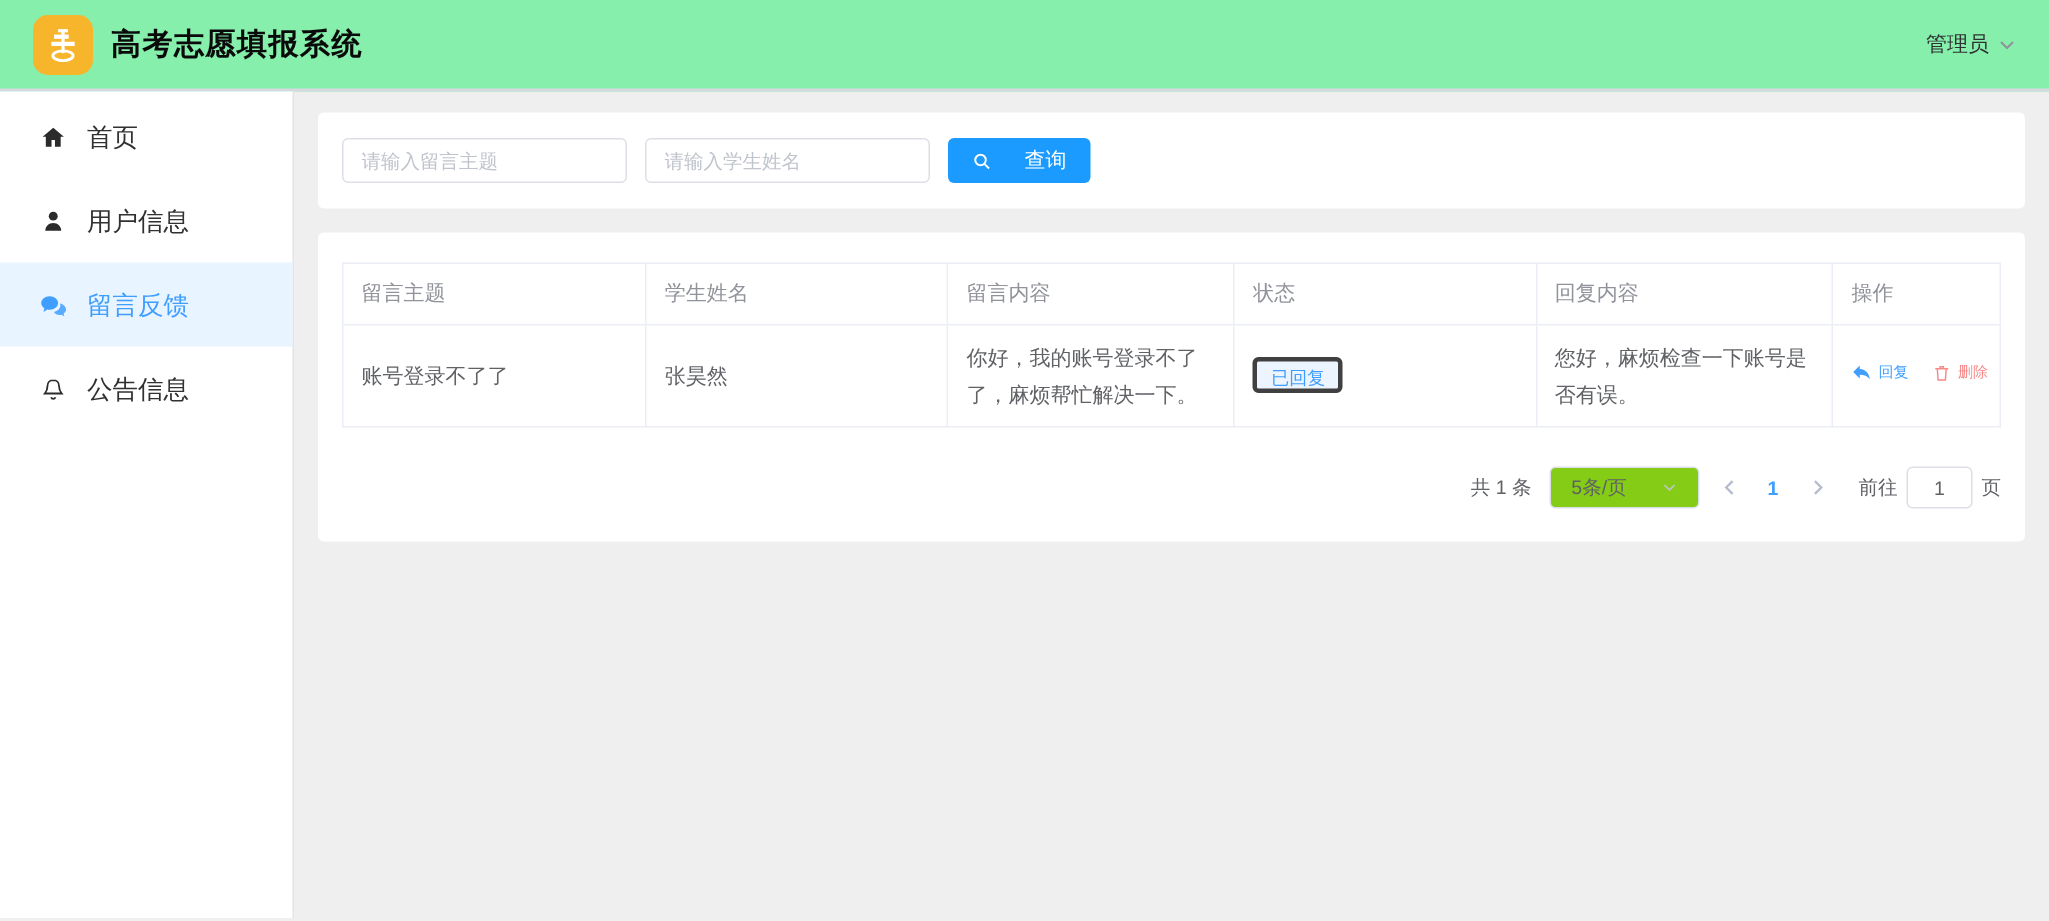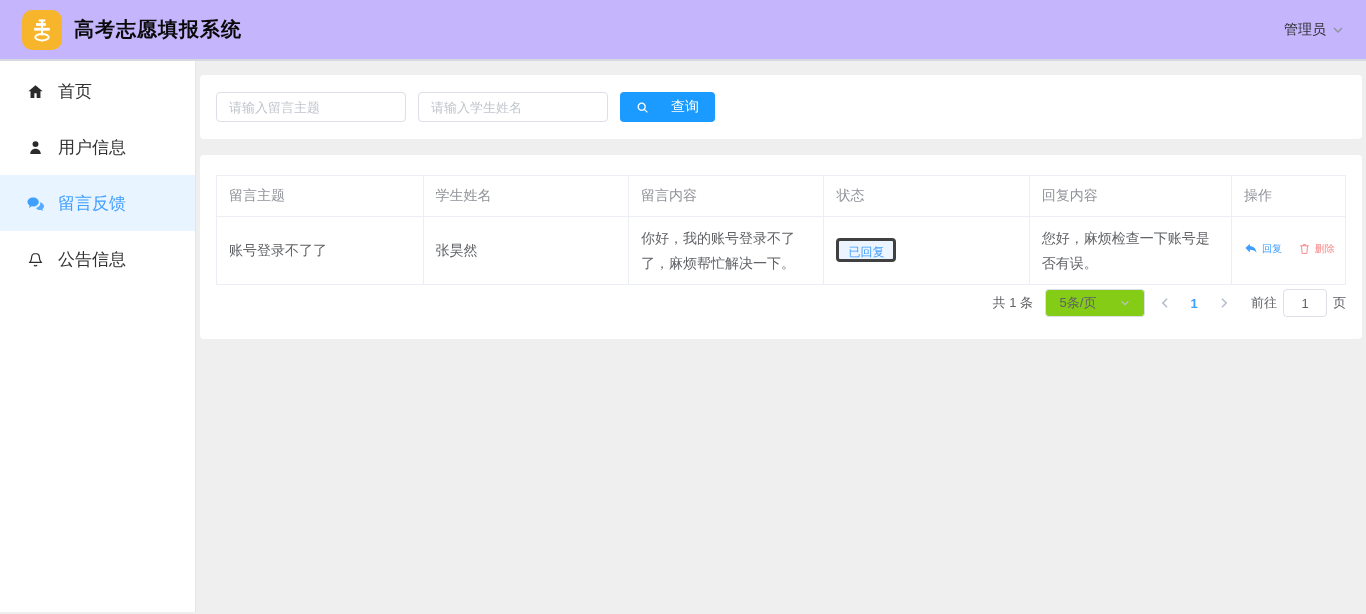--- a/index.html
+++ b/index.html
@@ -1,34 +1,34 @@
 <!DOCTYPE html>
 <html><head>
 <meta charset="utf-8">
 <style>
   * { margin:0; padding:0; box-sizing:border-box; }
   html,body { width:1366px; height:614px; overflow:hidden; }
   body { font-family:"Liberation Sans","DejaVu Sans",sans-serif; background:#efefef; color:#303133; }
 
   
-  .header { height:61px; background:#c4b5fd; border-bottom:2px solid #d6d9dd; display:flex; align-items:center; padding:0 22px; }
+  .header { height:61px; background:#86efac; border-bottom:2px solid #d6d9dd; display:flex; align-items:center; padding:0 22px; }
   .logo { width:40px; height:40px; border-radius:10px; background:#f7b52b; display:flex; align-items:center; justify-content:center; flex:0 0 auto; }
   .app-title { font-size:20px; font-weight:bold; color:#0a0a0a; margin-left:12px; letter-spacing:1px; }
   .header-right { margin-left:auto; display:flex; align-items:center; gap:6px; cursor:pointer; }
   .admin-name { font-size:14px; color:#303133; }
 
   
   .container { display:flex; height:551px; }
   .sidebar { width:196px; background:#fff; border-right:1px solid #e4e4e4; padding-top:2px; flex:0 0 auto; }
   .side-item { height:56px; display:flex; align-items:center; padding-left:26px; gap:14px; font-size:17px; color:#303133; cursor:pointer; }
   .side-item .sicon { width:18px; height:18px; display:flex; align-items:center; justify-content:center; color:#2b2b2b; }
   .side-item.active { background:#e8f4ff; color:#409eff; }
   .side-item.active .sicon { color:#409eff; }
 
-  .main { flex:1; padding:14px 4px; overflow:hidden; }
+  .main { flex:1; padding:14px 16px; overflow:hidden; }
 
   
   .search-card { background:#fff; border-radius:4px; padding:17px 16px; display:flex; align-items:center; gap:12px; }
   .s-input { width:190px; height:30px; border:1px solid #dcdfe6; border-radius:4px; padding:0 12px; font-size:13px; color:#606266; outline:none; font-family:inherit; }
   .s-input::placeholder { color:#c0c4cc; }
   .query-btn { height:30px; padding:0 16px; background:#1b9bff; color:#fff; border:none; border-radius:4px; font-size:14px; display:flex; align-items:center; gap:22px; cursor:pointer; font-family:inherit; }
 
   
   .table-card { background:#fff; border-radius:4px; margin-top:16px; padding:20px 16px 22px; }
   table { width:100%; border-collapse:collapse; font-size:14px; table-layout:fixed; }
@@ -38,21 +38,21 @@
   col.c1{width:18.3%} col.c2{width:18.2%} col.c3{width:17.3%} col.c4{width:18.2%} col.c5{width:17.9%} col.c6{width:10.1%}
 
   .tag { display:inline-block; height:24px; line-height:22px; padding:0 9px; background:#ecf5ff; border:3px solid #404040; border-radius:4px; color:#409eff; font-size:12px; }
 
   .op-cell { white-space:nowrap; }
   .op-link { display:inline-flex; align-items:center; gap:4px; cursor:pointer; font-size:10px; }
   .op-reply { color:#409eff; margin-right:12px; }
   .op-delete { color:#f78989; }
 
   
-  .pagination { display:flex; align-items:center; justify-content:flex-end; margin-top:4px; font-size:13px; color:#606266; gap:8px; }
+  .pagination { display:flex; align-items:center; justify-content:flex-end; margin-top:26px; font-size:13px; color:#606266; gap:8px; }
   .pg-total { margin-right:4px; }
   .pg-size { width:100px; height:28px; border:1px solid #dcdfe6; border-radius:4px; display:flex; align-items:center; justify-content:center; gap:24px; color:#606266; cursor:pointer; background:#84cc16; }
   .pg-arrow { width:22px; height:28px; display:flex; align-items:center; justify-content:center; color:#b4bccc; cursor:pointer; }
   .pg-num { min-width:22px; text-align:center; color:#409eff; font-weight:bold; font-size:13px; cursor:pointer; }
   .pg-goto { display:flex; align-items:center; gap:6px; margin-left:8px; }
   .pg-input { width:44px; height:28px; border:1px solid #dcdfe6; border-radius:4px; text-align:center; font-size:13px; color:#606266; outline:none; font-family:inherit; }
 
   svg { display:block; }
 </style>
 </head>

